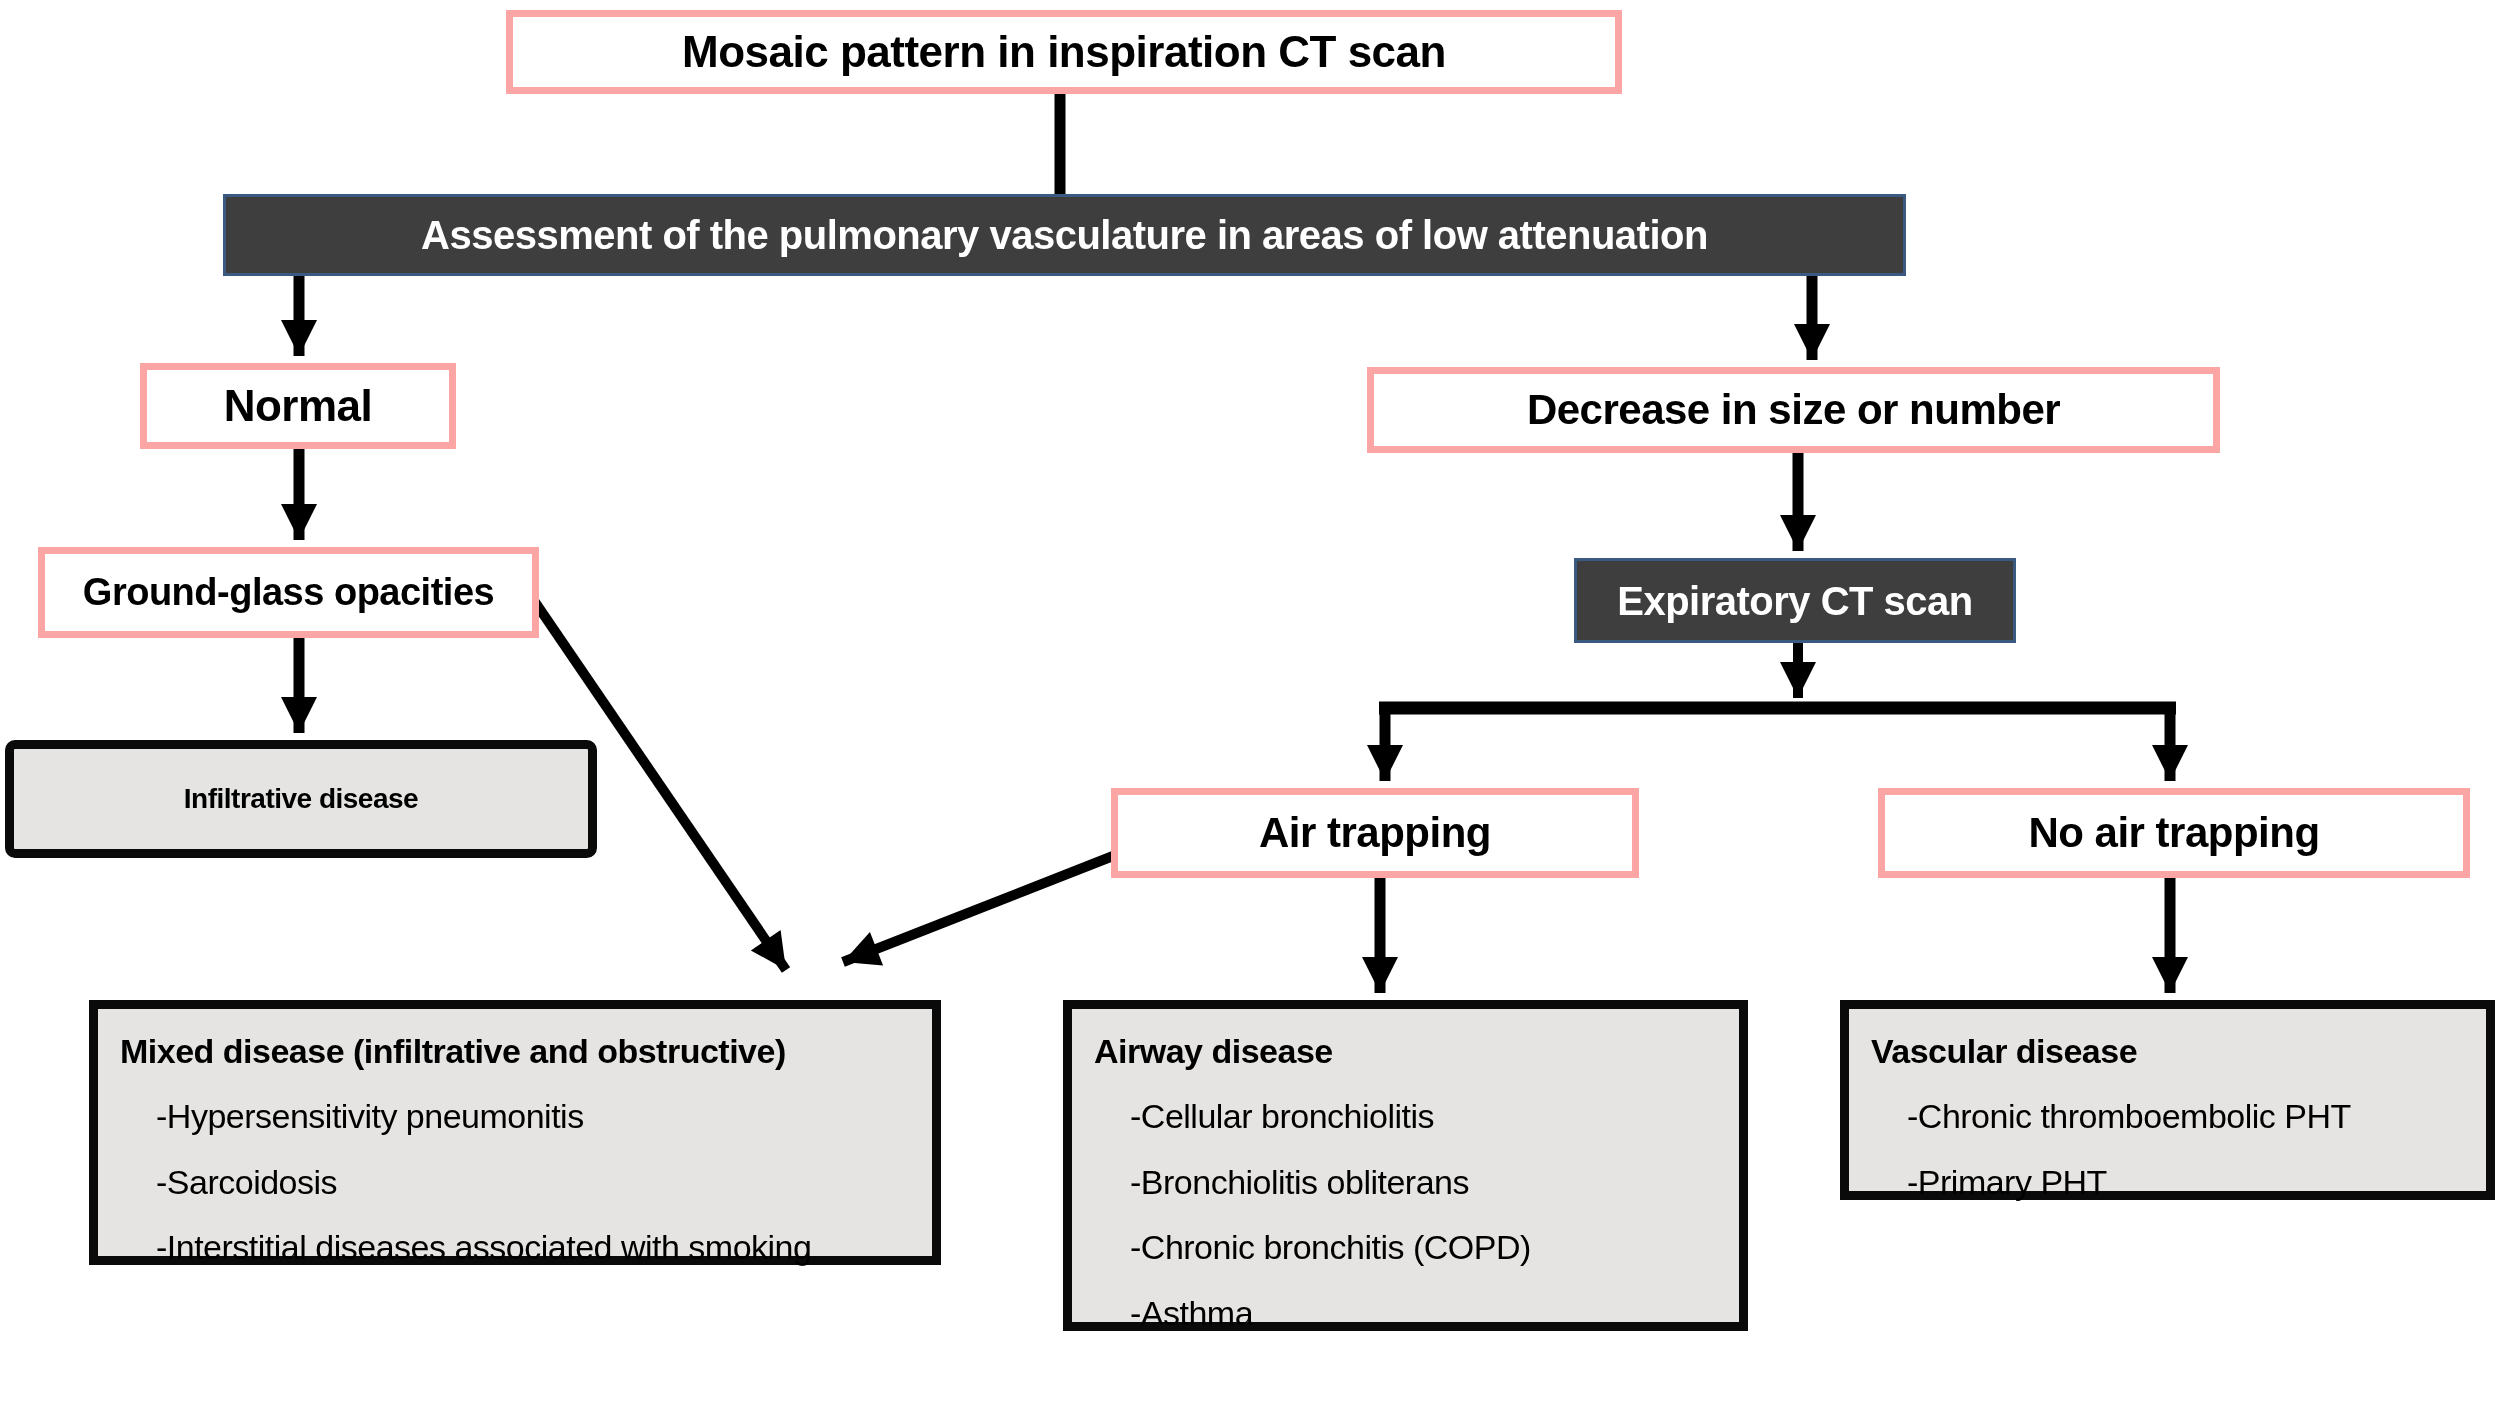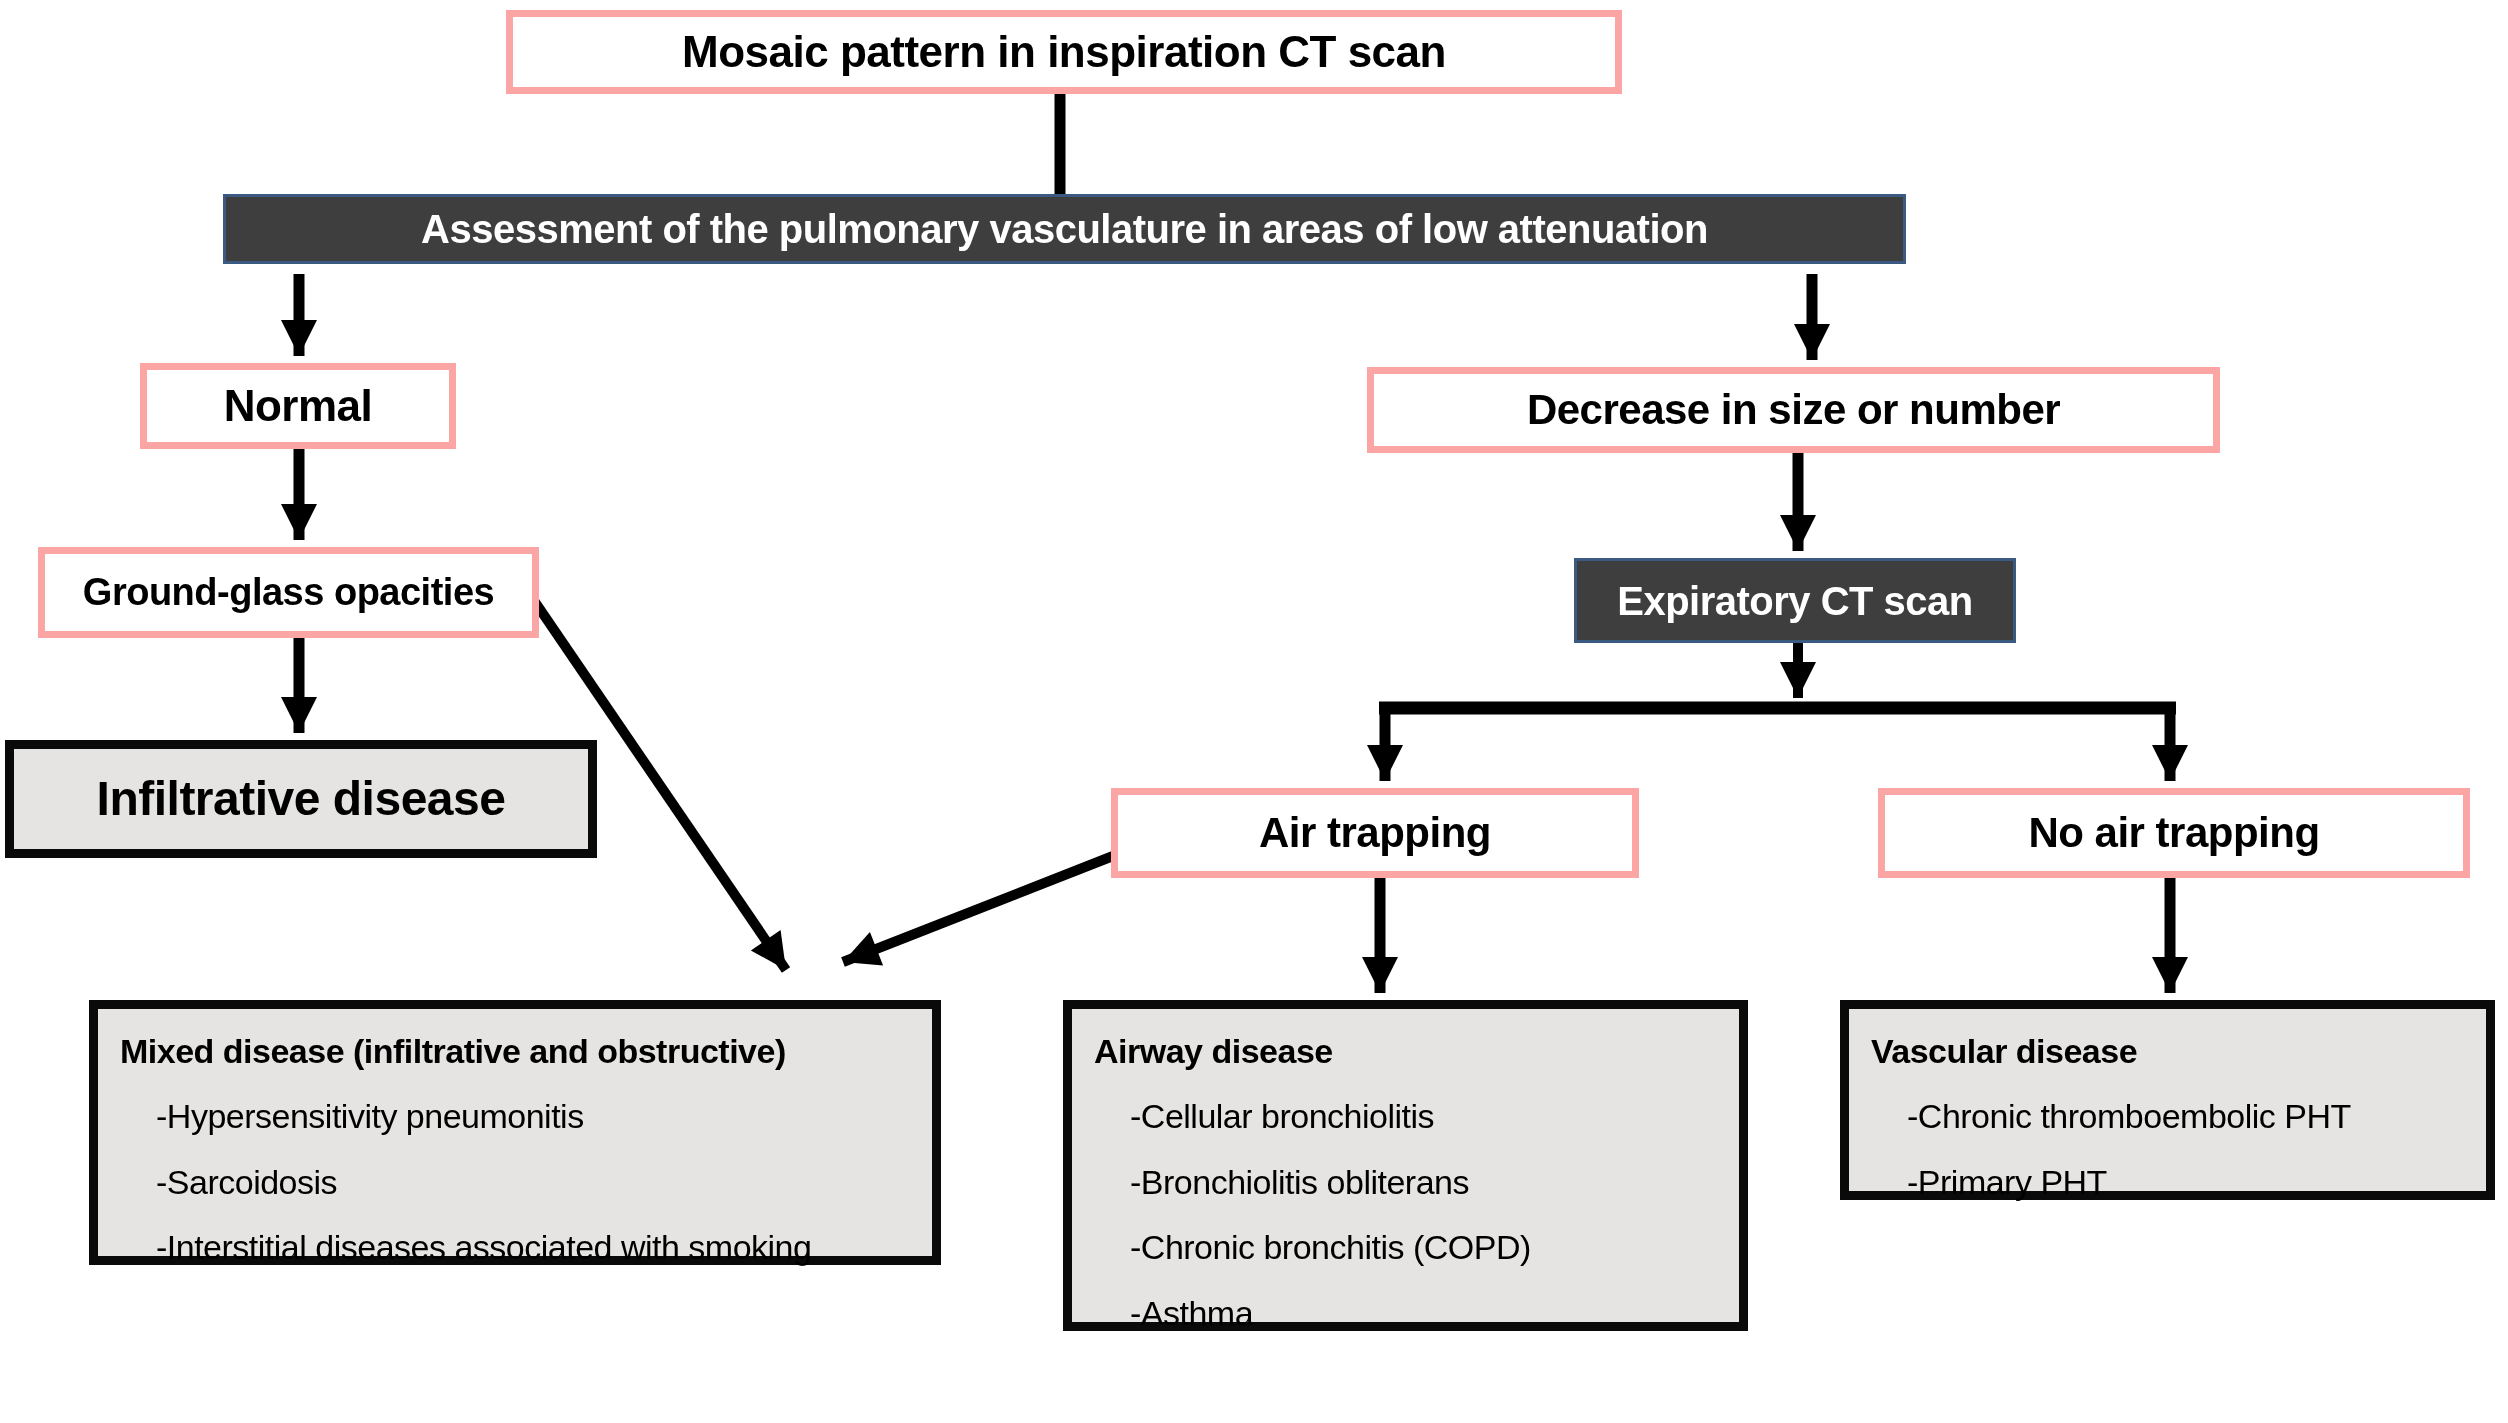--- a/index.html
+++ b/index.html
@@ -60,24 +60,24 @@
     position: absolute;
     left: 18px;
     top: 1358px;
     font-size: 37px;
     letter-spacing: -0.3px;
   }
   .footer .b { font-weight: bold; }
 
   
   .n-mosaic       { left: 506px;  top: 10px;  width: 1116px; height: 84px;  font-size: 44px; }
-  .n-assessment   { left: 223px;  top: 194px; width: 1683px; height: 70px;  font-size: 40px; }
+  .n-assessment   { left: 223px;  top: 194px; width: 1683px; height: 82px;  font-size: 40px; }
   .n-normal       { left: 140px;  top: 363px; width: 316px;  height: 86px;  font-size: 44px; }
   .n-ggo          { left: 38px;   top: 547px; width: 501px;  height: 91px;  font-size: 38px; }
-  .n-infiltrative { left: 5px;    top: 740px; width: 592px;  height: 118px; font-size: 48px; }
+  .n-infiltrative { left: 5px;    top: 740px; width: 592px;  height: 118px; font-size: 28px; border-radius: 10px; }
   .n-decrease     { left: 1367px; top: 367px; width: 853px;  height: 86px;  font-size: 42px; }
   .n-expiratory   { left: 1574px; top: 558px; width: 442px;  height: 85px;  font-size: 40px; }
   .n-airtrap      { left: 1111px; top: 788px; width: 528px;  height: 90px;  font-size: 42px; }
   .n-noairtrap    { left: 1878px; top: 788px; width: 592px;  height: 90px;  font-size: 42px; }
   .n-mixed        { left: 89px;   top: 1000px; width: 852px; height: 265px; }
   .n-airway       { left: 1063px; top: 1000px; width: 685px; height: 331px; }
   .n-vascular     { left: 1840px; top: 1000px; width: 655px; height: 200px; }
 </style>
 </head>
 <body>

